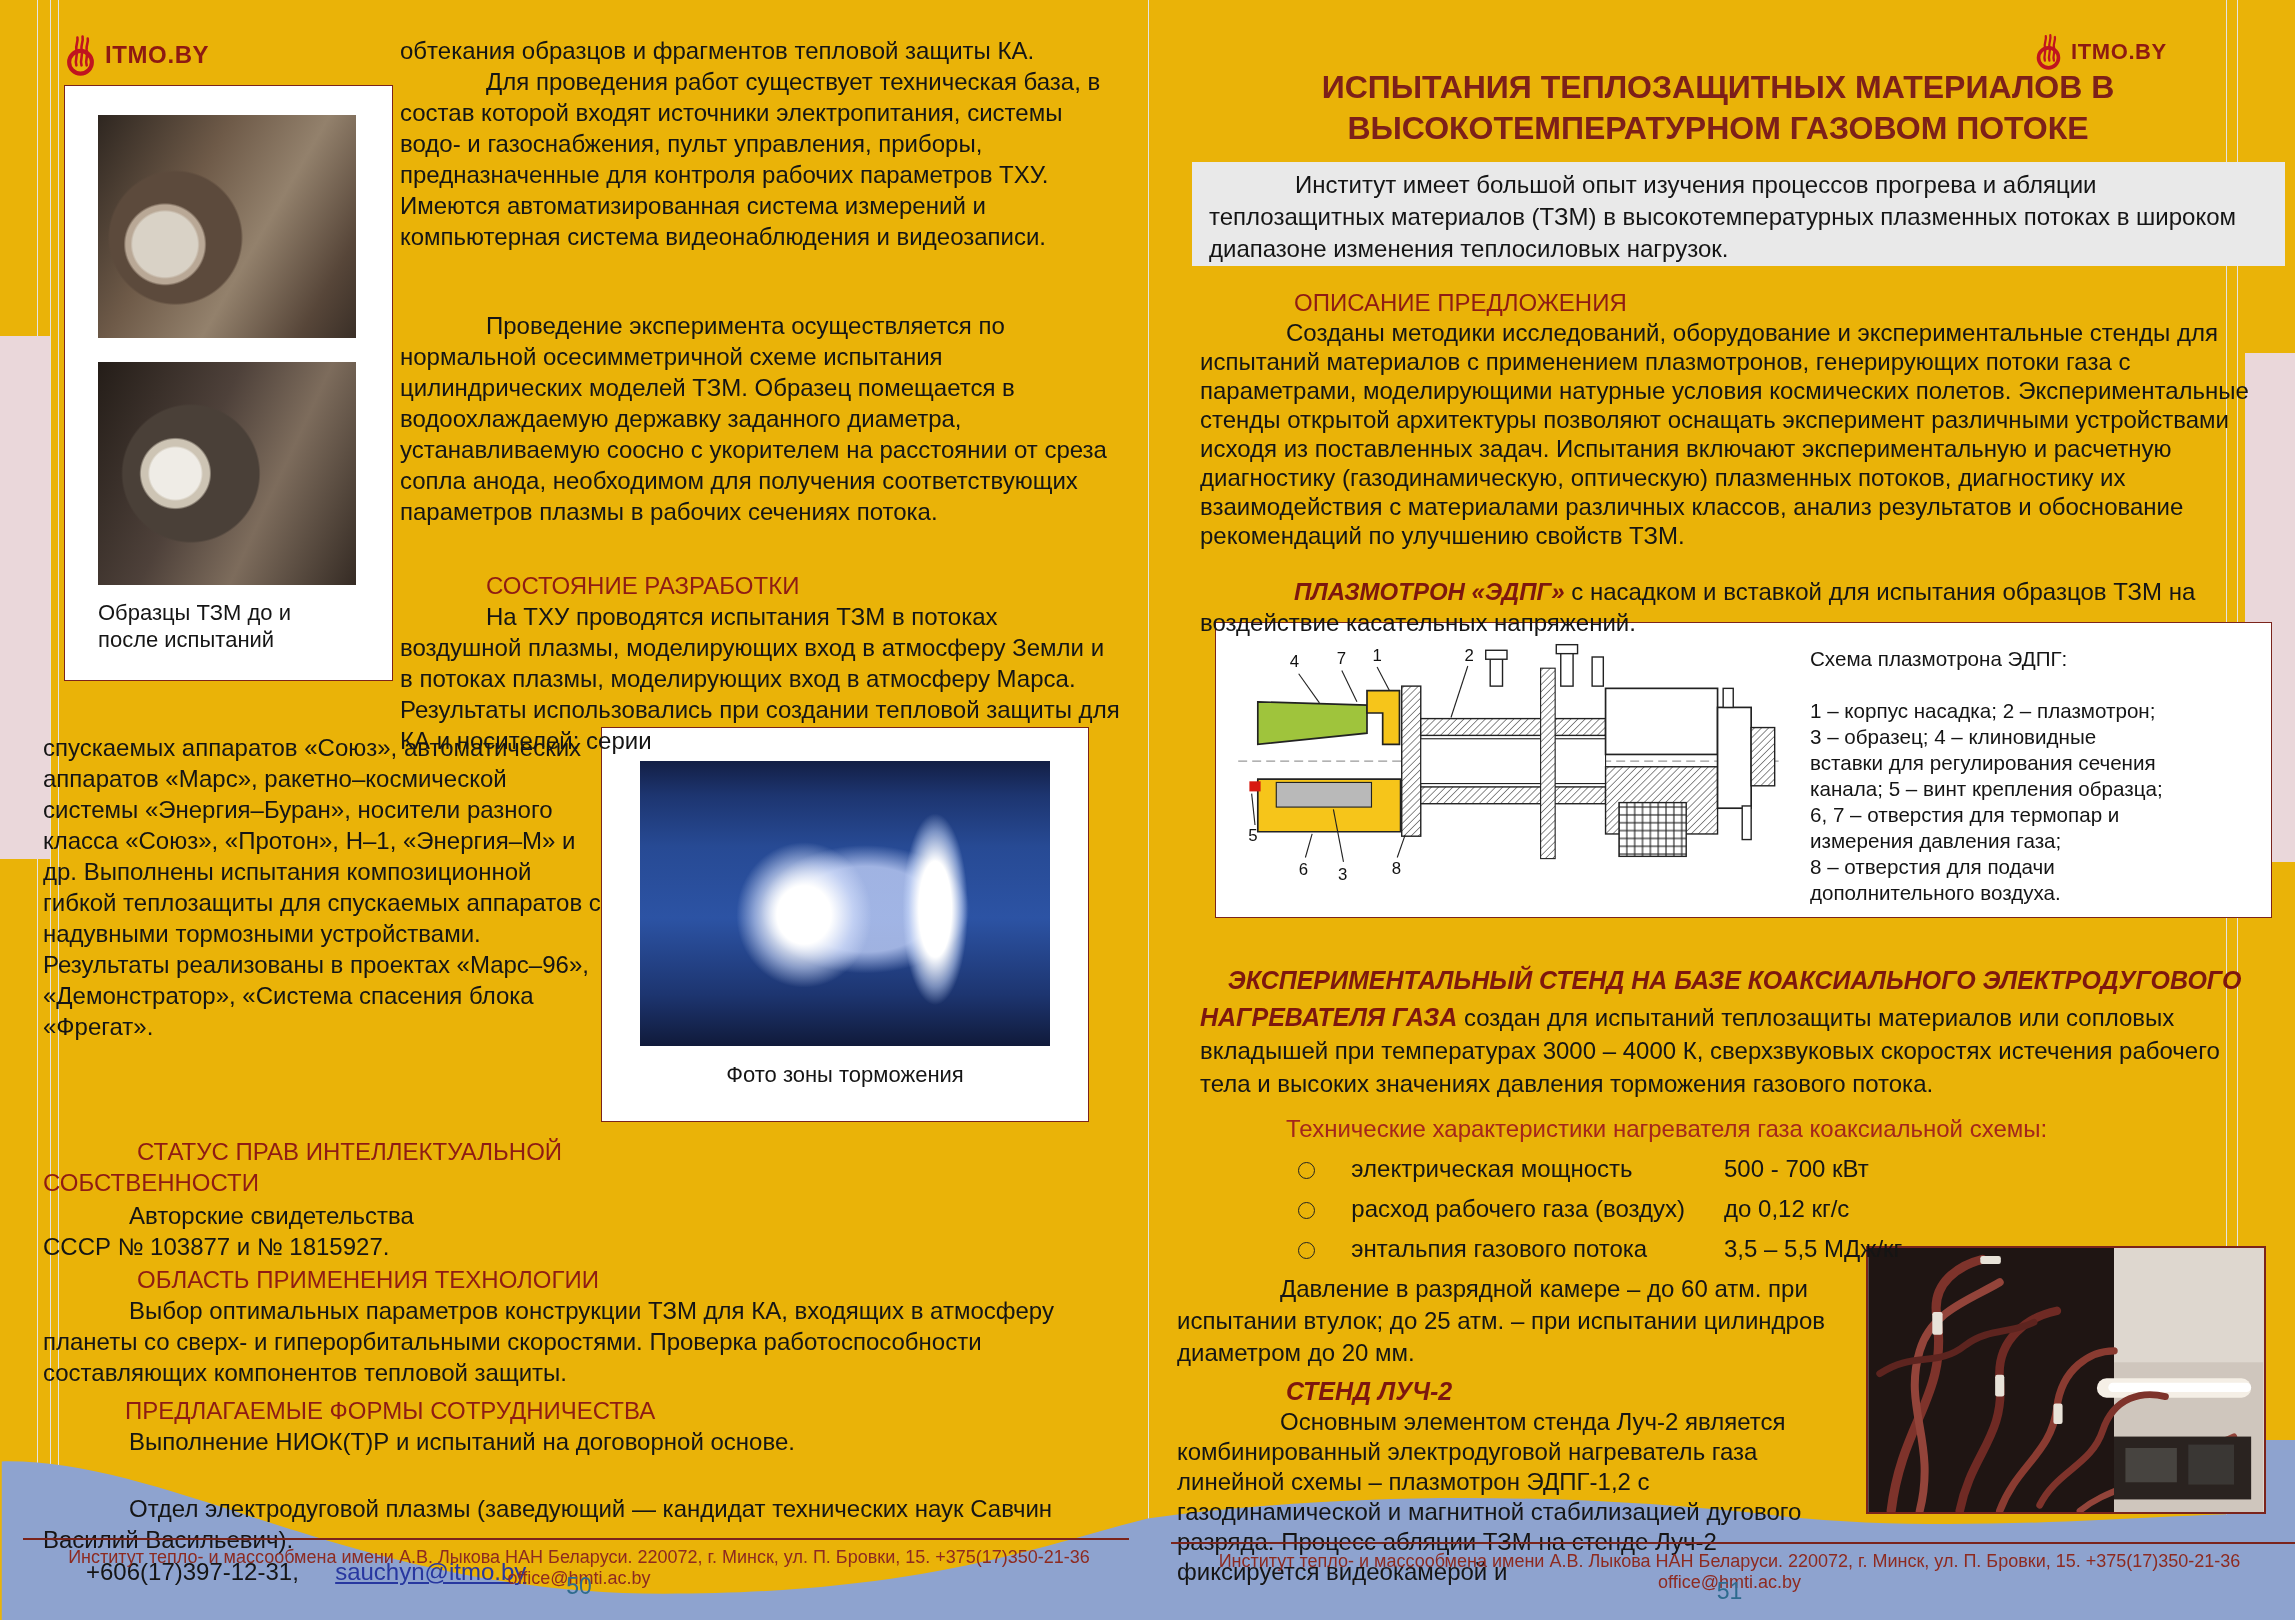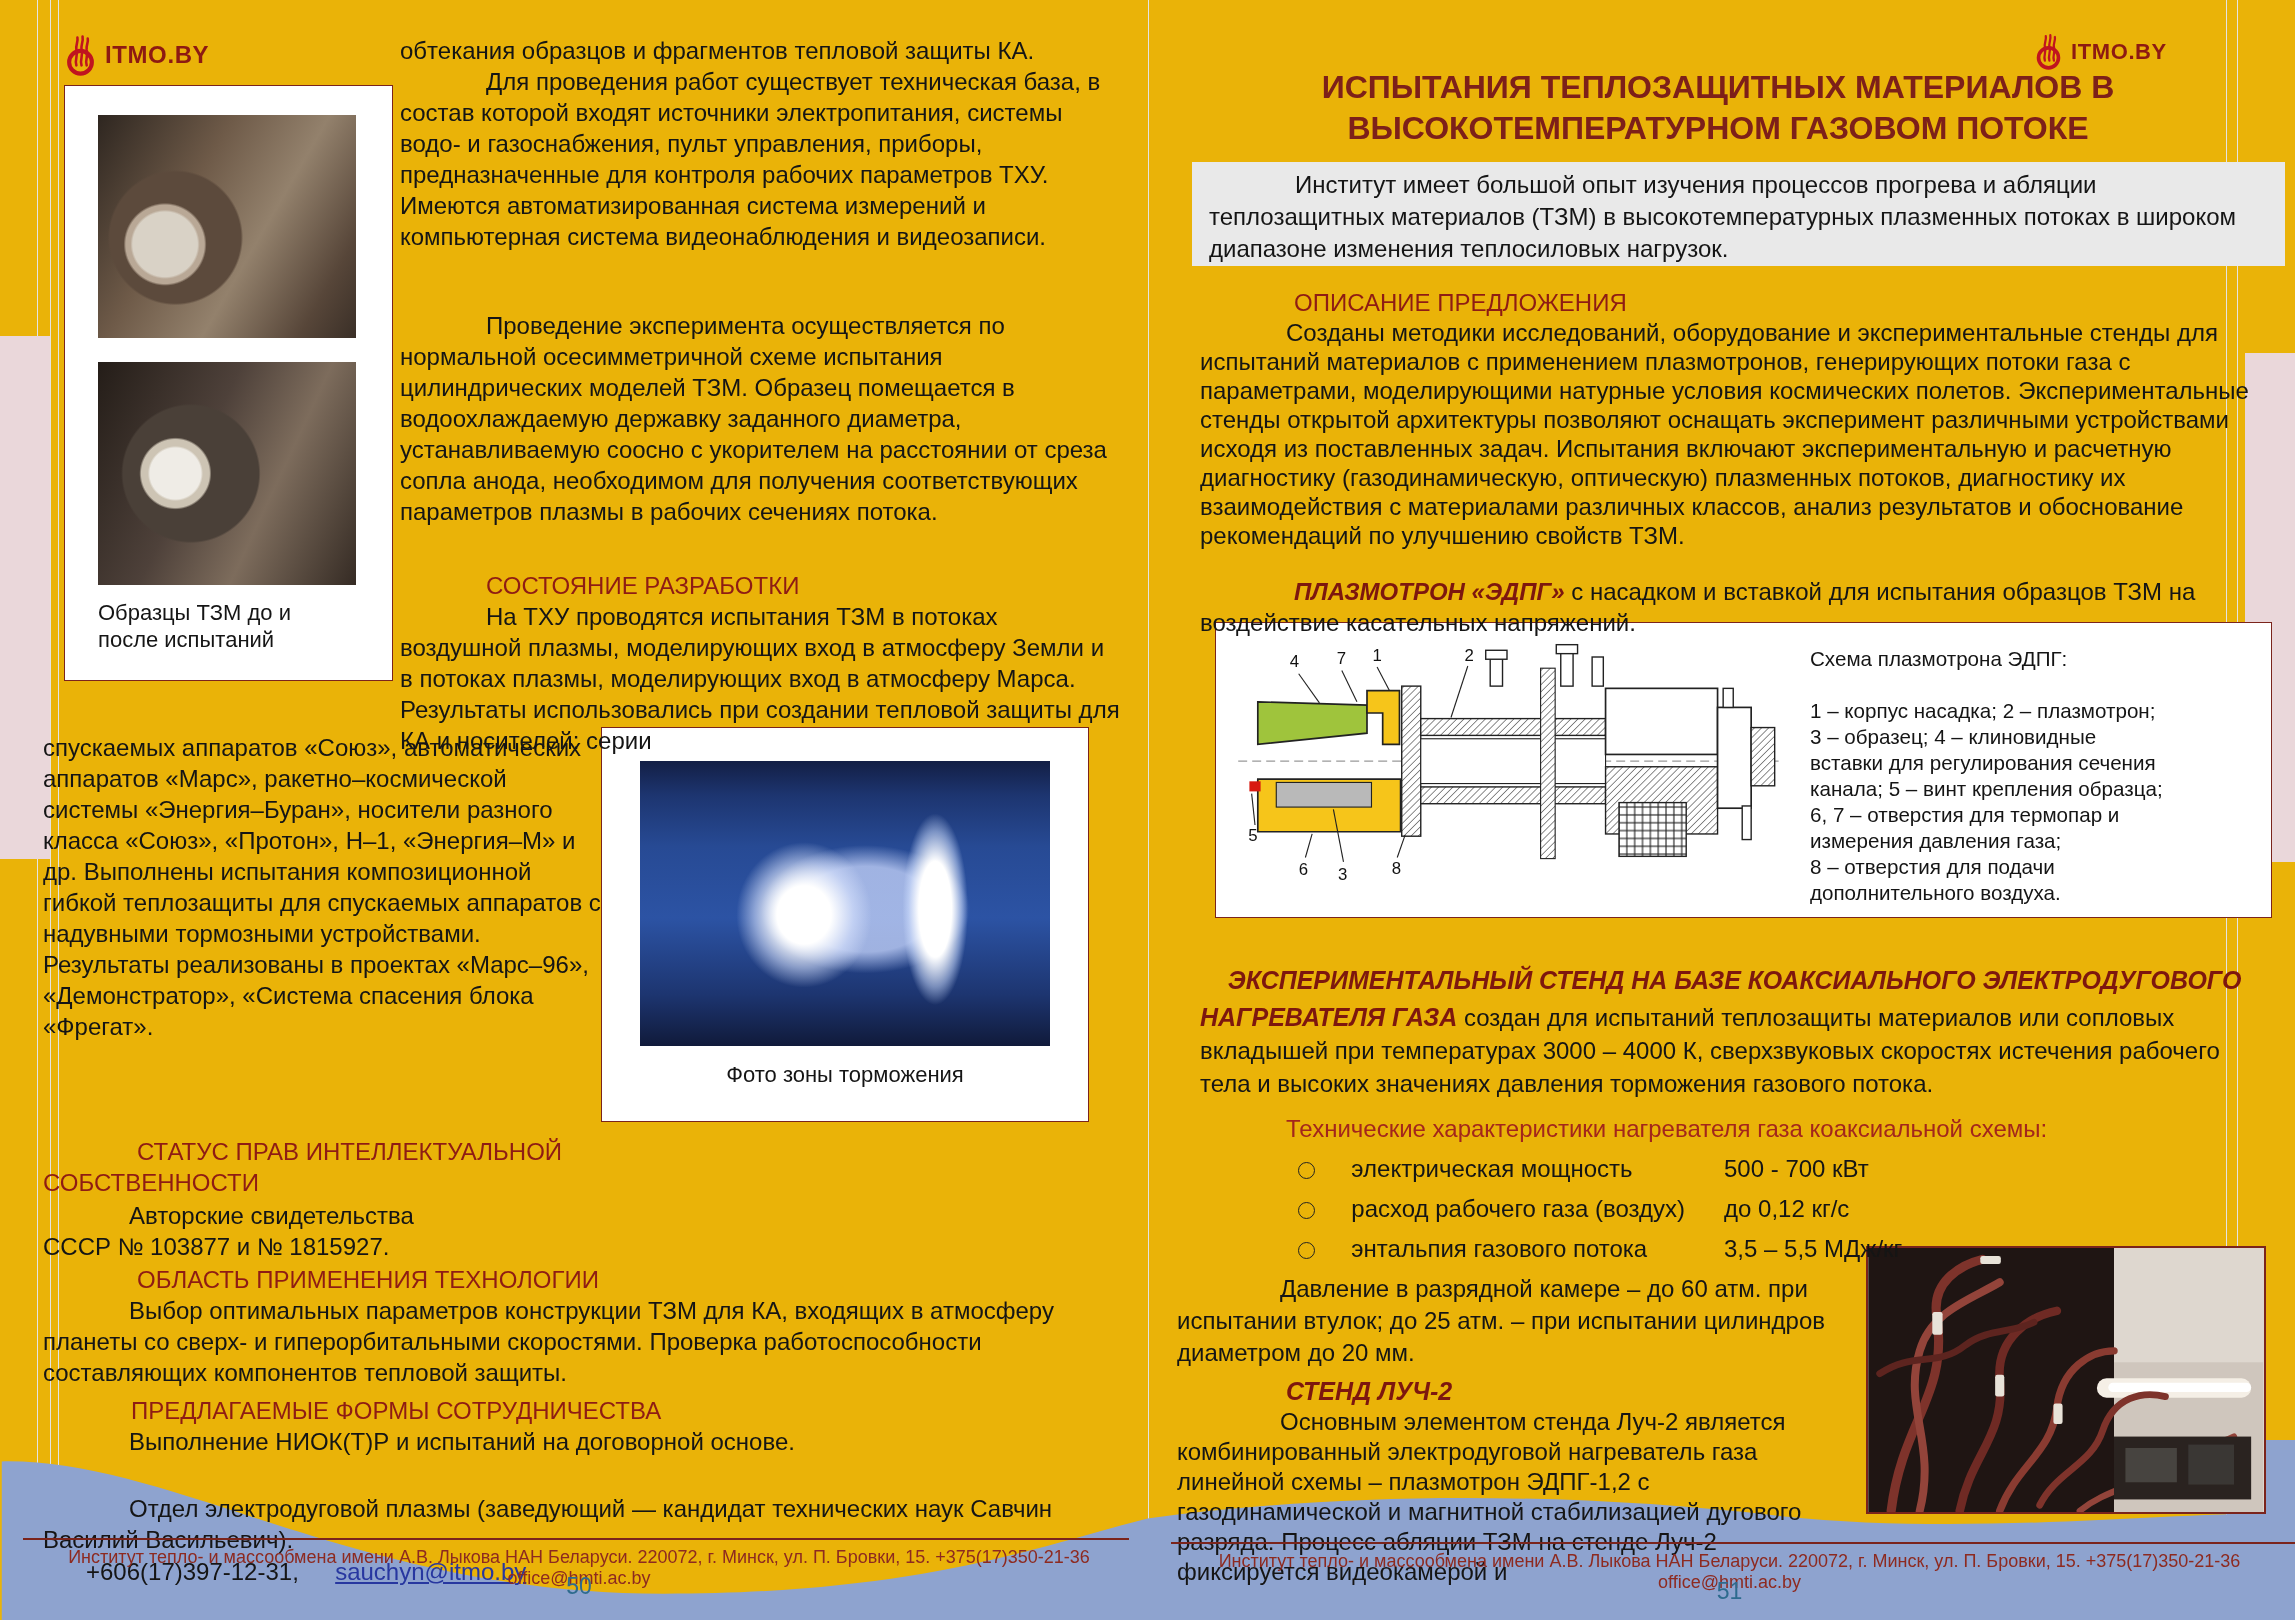--- a/index.html
+++ b/index.html
@@ -98,21 +98,21 @@
 
   <div class="frame" style="left:601px;top:727px;width:486px;height:393px">
     <div class="photo-blue"></div>
     <div class="abs caption" style="left:0;top:333px;width:486px;text-align:center">Фото зоны торможения</div>
   </div>
 
   <div class="abs t head content" style="left:43px;top:1136px;width:549px;text-indent:94px">СТАТУС ПРАВ ИНТЕЛЛЕКТУАЛЬНОЙ СОБСТВЕННОСТИ</div>
   <div class="abs t ind content" style="left:43px;top:1200px;width:377px">Авторские свидетельства СССР № 103877 и № 1815927.</div>
   <div class="abs t head content" style="left:43px;top:1264px;width:857px;text-indent:94px">ОБЛАСТЬ ПРИМЕНЕНИЯ ТЕХНОЛОГИИ</div>
   <div class="abs t ind content" style="left:43px;top:1295px;width:1046px">Выбор оптимальных параметров конструкции ТЗМ для КА, входящих в атмосферу планеты со сверх- и гиперорбитальными скоростями. Проверка работоспособности составляющих компонентов тепловой защиты.</div>
-  <div class="abs t head content" style="left:37px;top:1395px;width:857px;text-indent:94px">ПРЕДЛАГАЕМЫЕ ФОРМЫ СОТРУДНИЧЕСТВА</div>
+  <div class="abs t head content" style="left:31px;top:1395px;width:857px;text-indent:94px">ПРЕДЛАГАЕМЫЕ ФОРМЫ СОТРУДНИЧЕСТВА</div>
   <div class="abs t ind content" style="left:43px;top:1426px;width:857px">Выполнение НИОК(Т)Р и испытаний на договорной основе.</div>
   <div class="abs t ind content" style="left:43px;top:1493px;width:1063px">Отдел электродуговой плазмы (заведующий — кандидат технических наук Савчин Василий Васильевич).</div>
   <div class="abs t content" style="left:86px;top:1556px;width:800px">
     <span>+606(17)397-12-31,</span>
     <span style="display:inline-block;width:23px"></span>
     <span class="link">sauchyn@itmo.by</span>
   </div>
 
   <div class="footer-line" style="left:23px;top:1538px;width:1106px"></div>
   <div class="footer-text" style="left:43px;top:1547px;width:1072px">Институт тепло- и массообмена имени А.В. Лыкова НАН Беларуси. 220072, г. Минск, ул. П. Бровки, 15. +375(17)350-21-36   office@hmti.ac.by</div>

